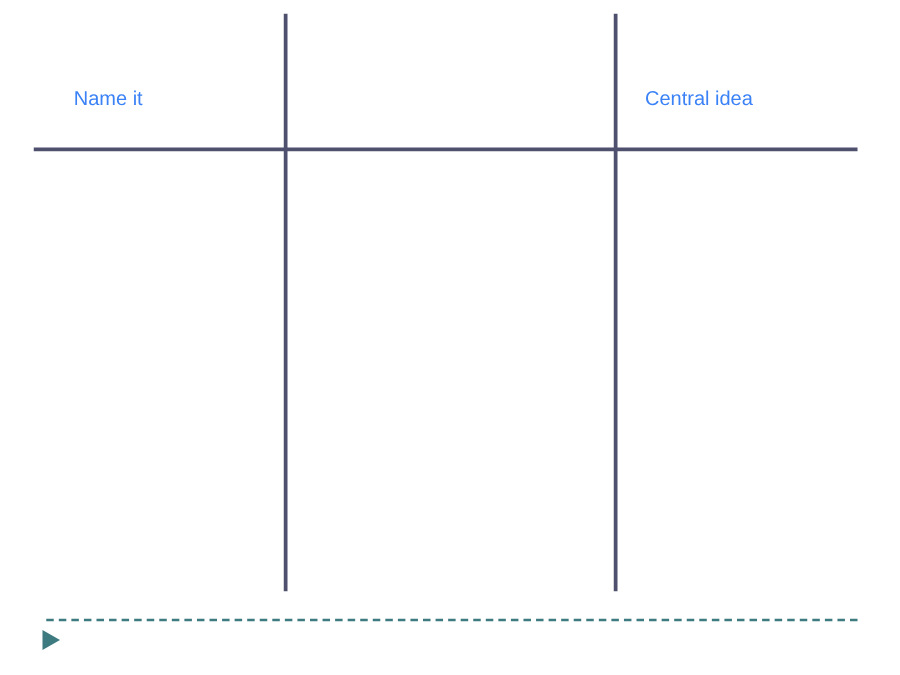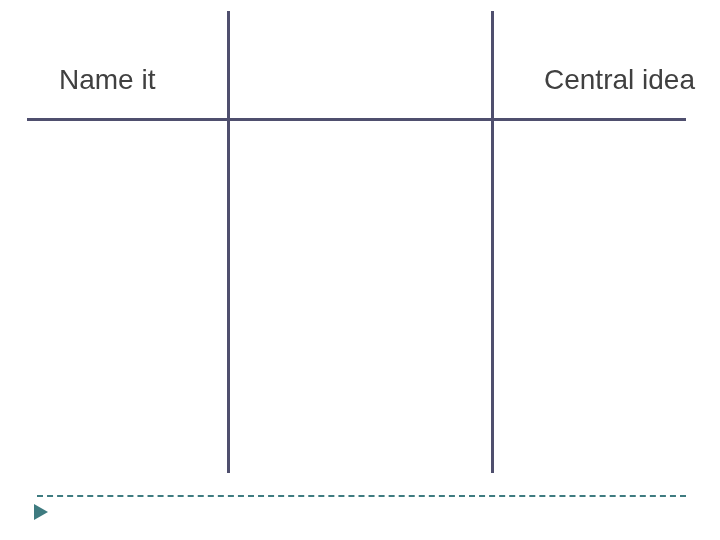--- a/index.html
+++ b/index.html
@@ -15,29 +15,29 @@
     position: relative;
     width: 720px;
     height: 540px;
     background: #ffffff;
     overflow: hidden;
   }
 
   
   .col-header {
     position: absolute;
-    font-size: 28px;
+    font-size: 16px;
     line-height: 30px;
-    color: #404040;
+    color: #3b82f6;
     white-space: nowrap;
     font-weight: normal;
   }
   #header-name-it    { left: 59px;  top: 65px; }
   #header-verb-it    { left: 306px; top: 65px; }
-  #header-central-idea { left: 544px; top: 65px; }
+  #header-central-idea { left: 516px; top: 65px; }
 
   
   .rule-h {
     position: absolute;
     left: 27px;
     top: 118px;
     width: 659px;
     height: 3px;
     background: #4F4F6E;
   }

